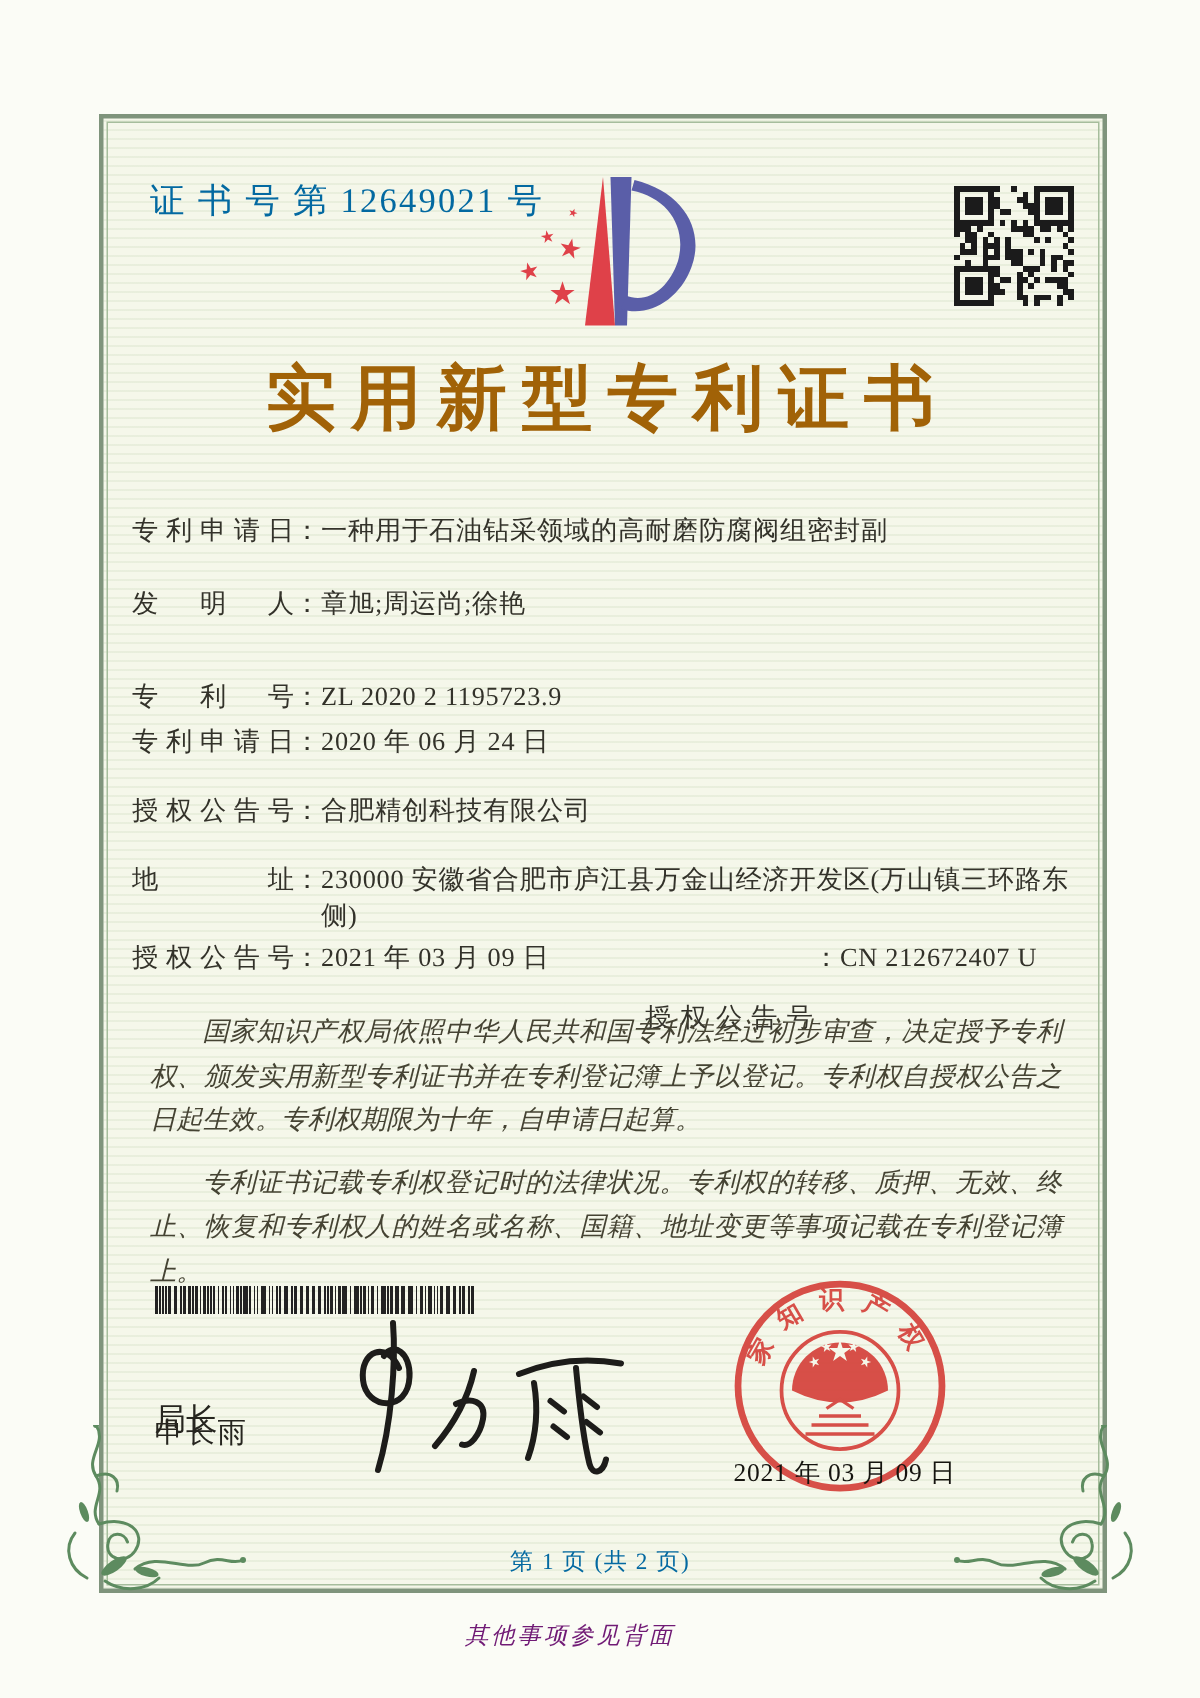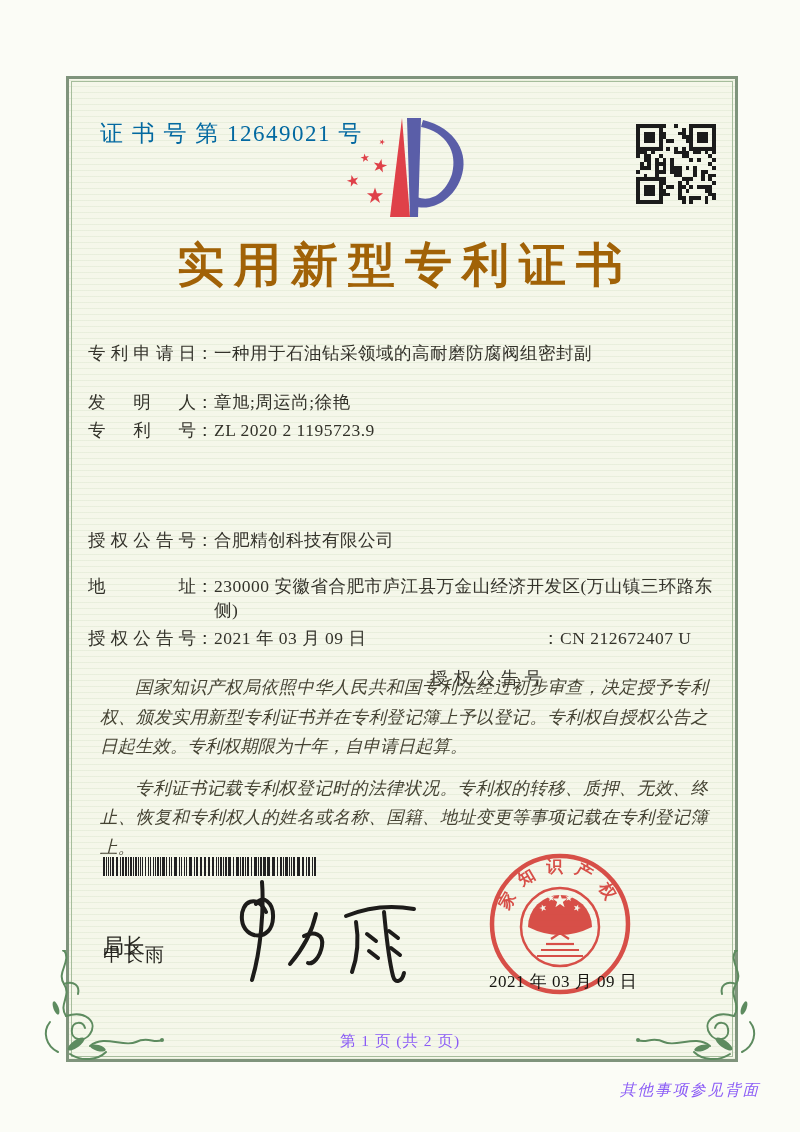--- a/index.html
+++ b/index.html
@@ -65,25 +65,25 @@
   .signer-name{left:103px;top:942px;font-size:19px;color:#26251f;letter-spacing:2px;}
   .signature{left:226px;top:876px;width:204px;height:112px;}
   .seal{left:487px;top:851px;width:146px;height:146px;opacity:0.93;}
   .seal-date{
     left:489px;top:970px;width:160px;
     font-size:17px;color:#15140f;letter-spacing:0.5px;
     z-index:5;
   }
   .page-info{
     left:0;top:1031px;width:800px;text-align:center;
-    font-size:15.5px;color:#8b5cf6;letter-spacing:1px;
+    font-size:15.5px;color:#0369a1;letter-spacing:1px;
   }
   .back-note{
-    left:0;top:1080px;width:760px;text-align:right;
-    font-size:15.5px;font-style:italic;color:#8b5cf6;letter-spacing:2px;
+    left:0;top:1080px;width:760px;text-align:center;
+    font-size:15.5px;font-style:italic;color:#701a75;letter-spacing:2px;
   }
   .flourish{width:124px;height:118px;z-index:4;}
   .flourish.fl-left{left:40px;top:950px;}
   .flourish.fl-right{left:636px;top:950px;transform:scaleX(-1);}
 </style>
 </head>
 <body>
 
 <svg width="0" height="0" style="position:absolute" aria-hidden="true">
   <defs>
@@ -330,22 +330,25 @@
     </svg>
 
   <div class="abs doc-title">实用新型专利证书</div>
 
   <div class="frow" style="top:341px">
     <span class="flabel">专利申请日</span><span class="fcolon">：</span><span class="fvalue" style="max-width:505px">一种用于石油钻采领域的高耐磨防腐阀组密封副</span>
   </div>
   <div class="frow" style="top:390px">
     <span class="flabel">发明人</span><span class="fcolon">：</span><span class="fvalue">章旭;周运尚;徐艳</span>
   </div>
-  <div class="frow" style="top:418px">
+  <div class="frow" style="top:452px">
     <span class="flabel">专利号</span><span class="fcolon">：</span><span class="fvalue">ZL 2020 2 1195723.9</span>
+  </div>
+  <div class="frow" style="top:482px">
+    <span class="flabel">专利申请日</span><span class="fcolon">：</span><span class="fvalue">2020 年 06 月 24 日</span>
   </div>
   <div class="frow" style="top:528px">
     <span class="flabel">授权公告号</span><span class="fcolon">：</span><span class="fvalue">合肥精创科技有限公司</span>
   </div>
   <div class="frow" style="top:574px">
     <span class="flabel">地址</span><span class="fcolon">：</span><span class="fvalue" style="width:505px">230000 安徽省合肥市庐江县万金山经济开发区(万山镇三环路东侧)</span>
   </div>
   <div class="frow" style="top:626px">
     <span class="flabel">授权公告号</span><span class="fcolon">：</span><span class="fvalue">2021 年 03 月 09 日</span>
     <span class="pair2">

